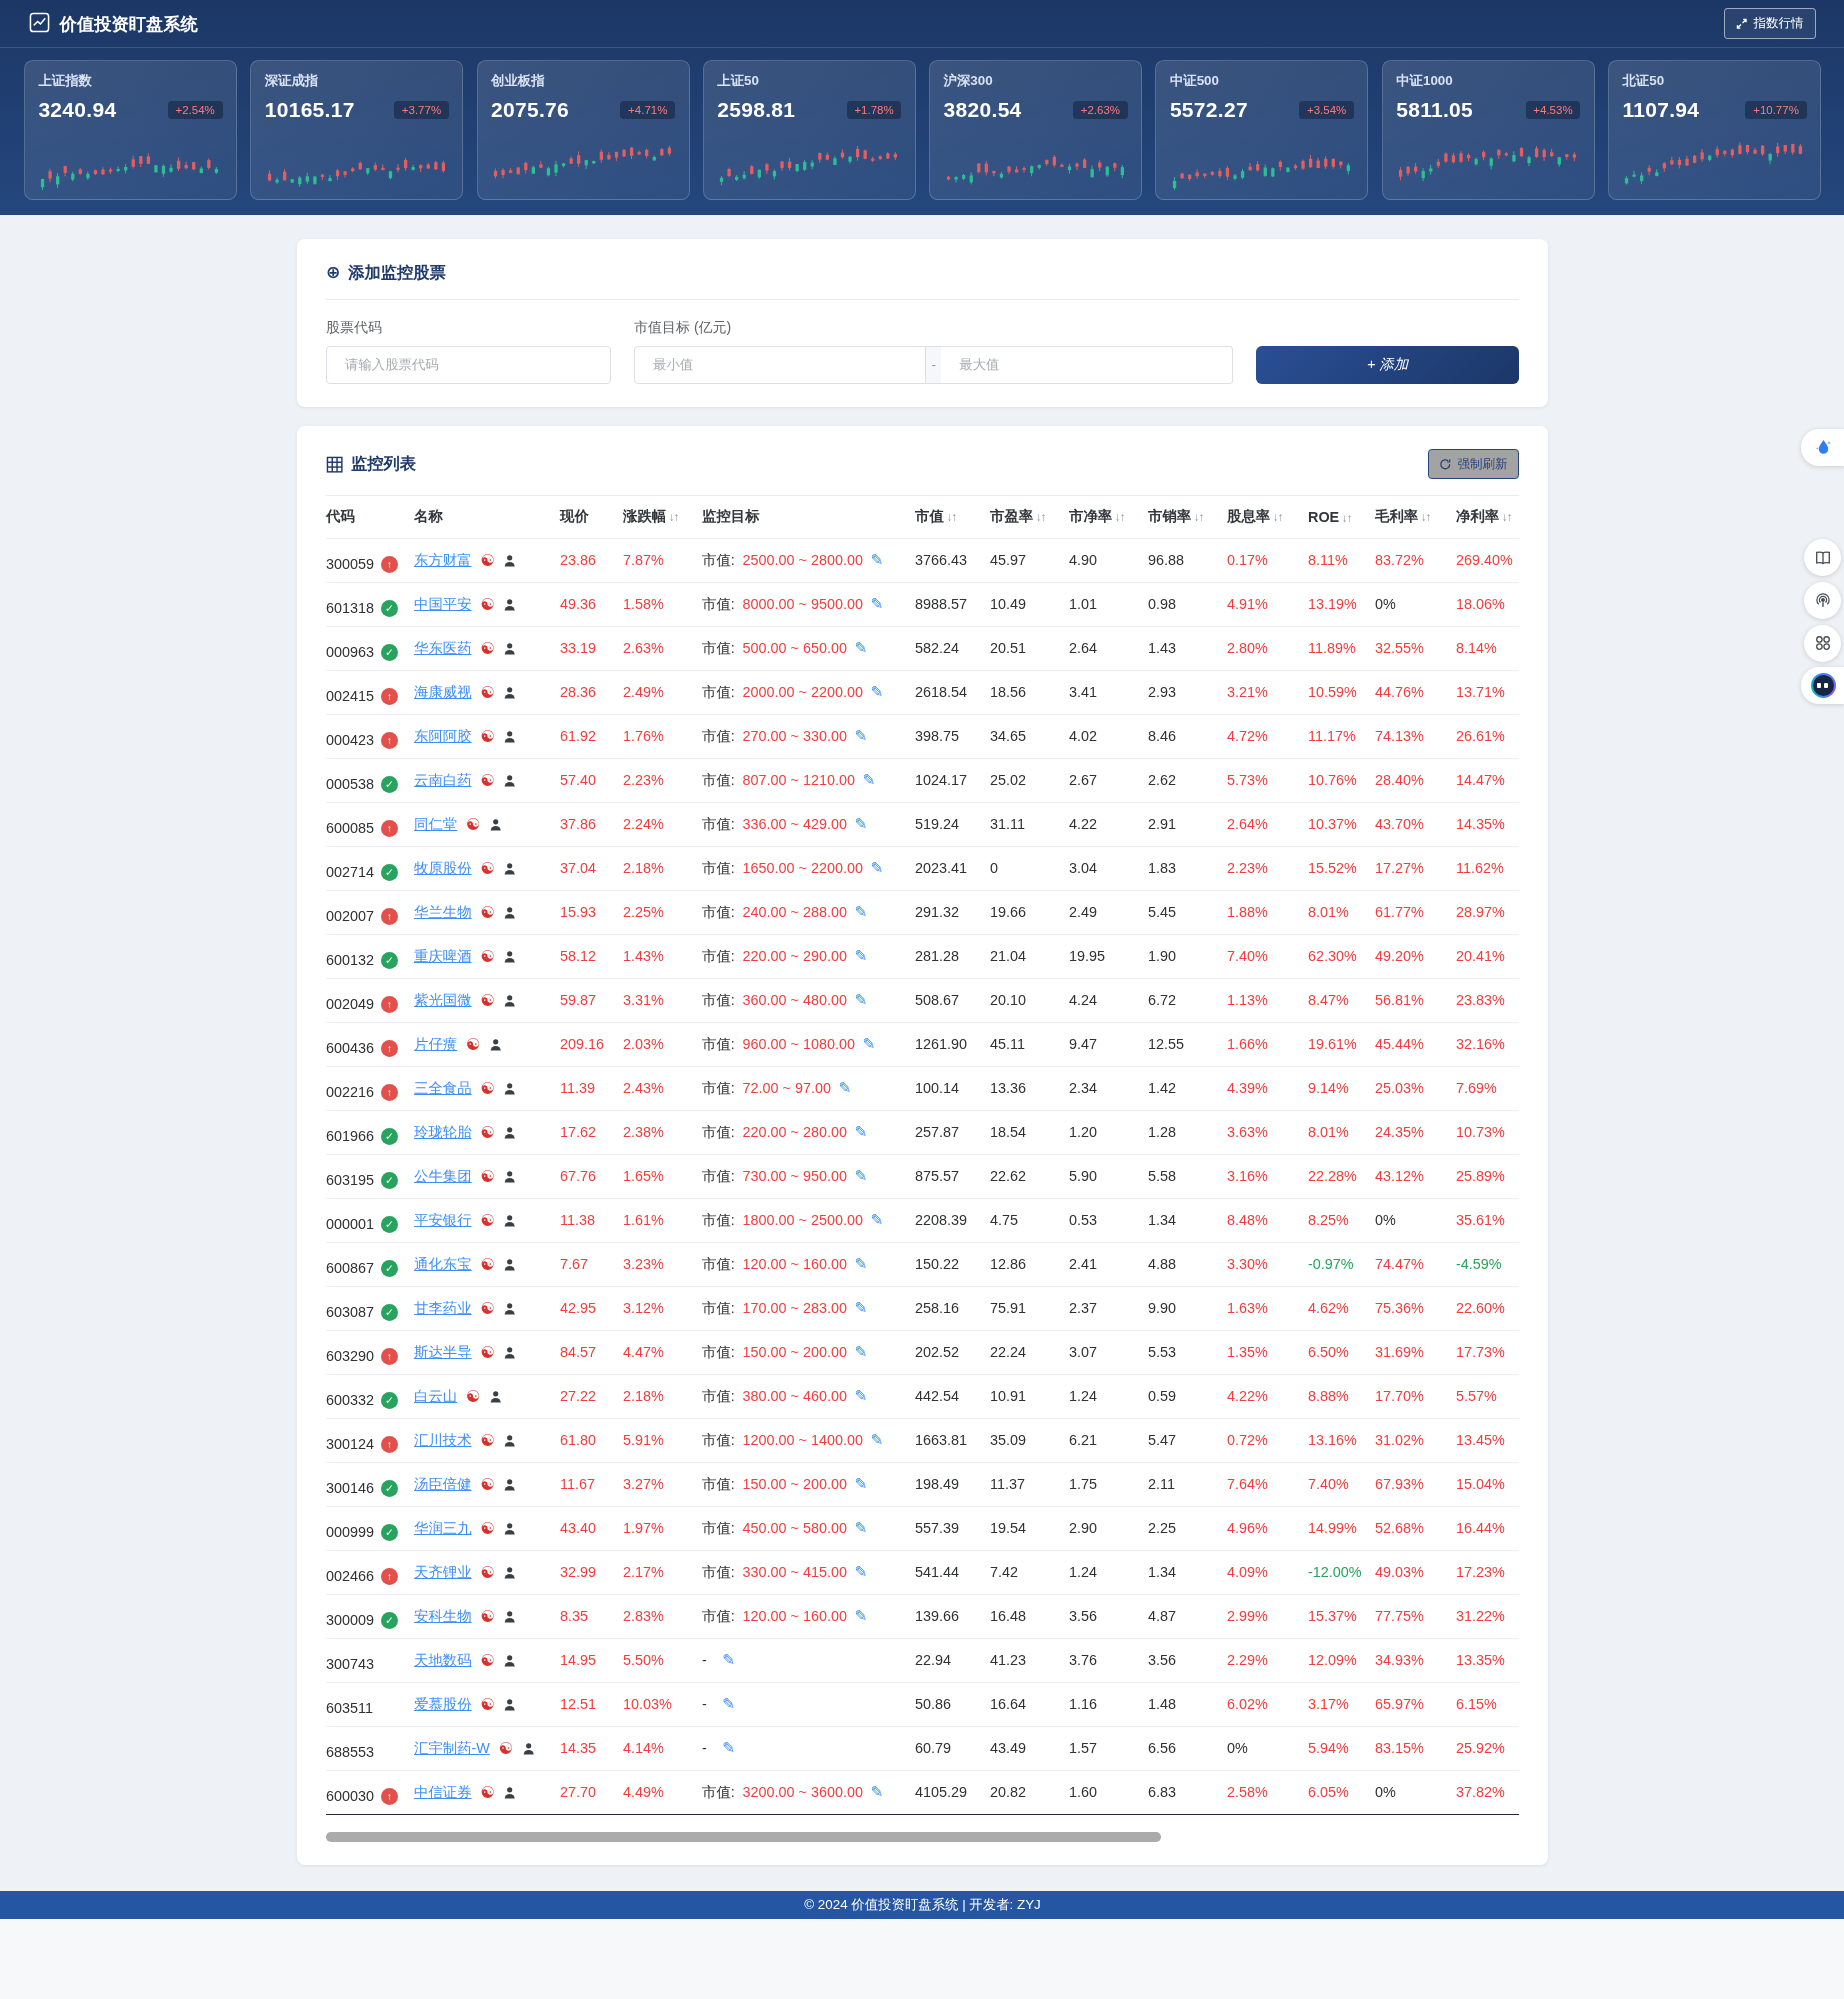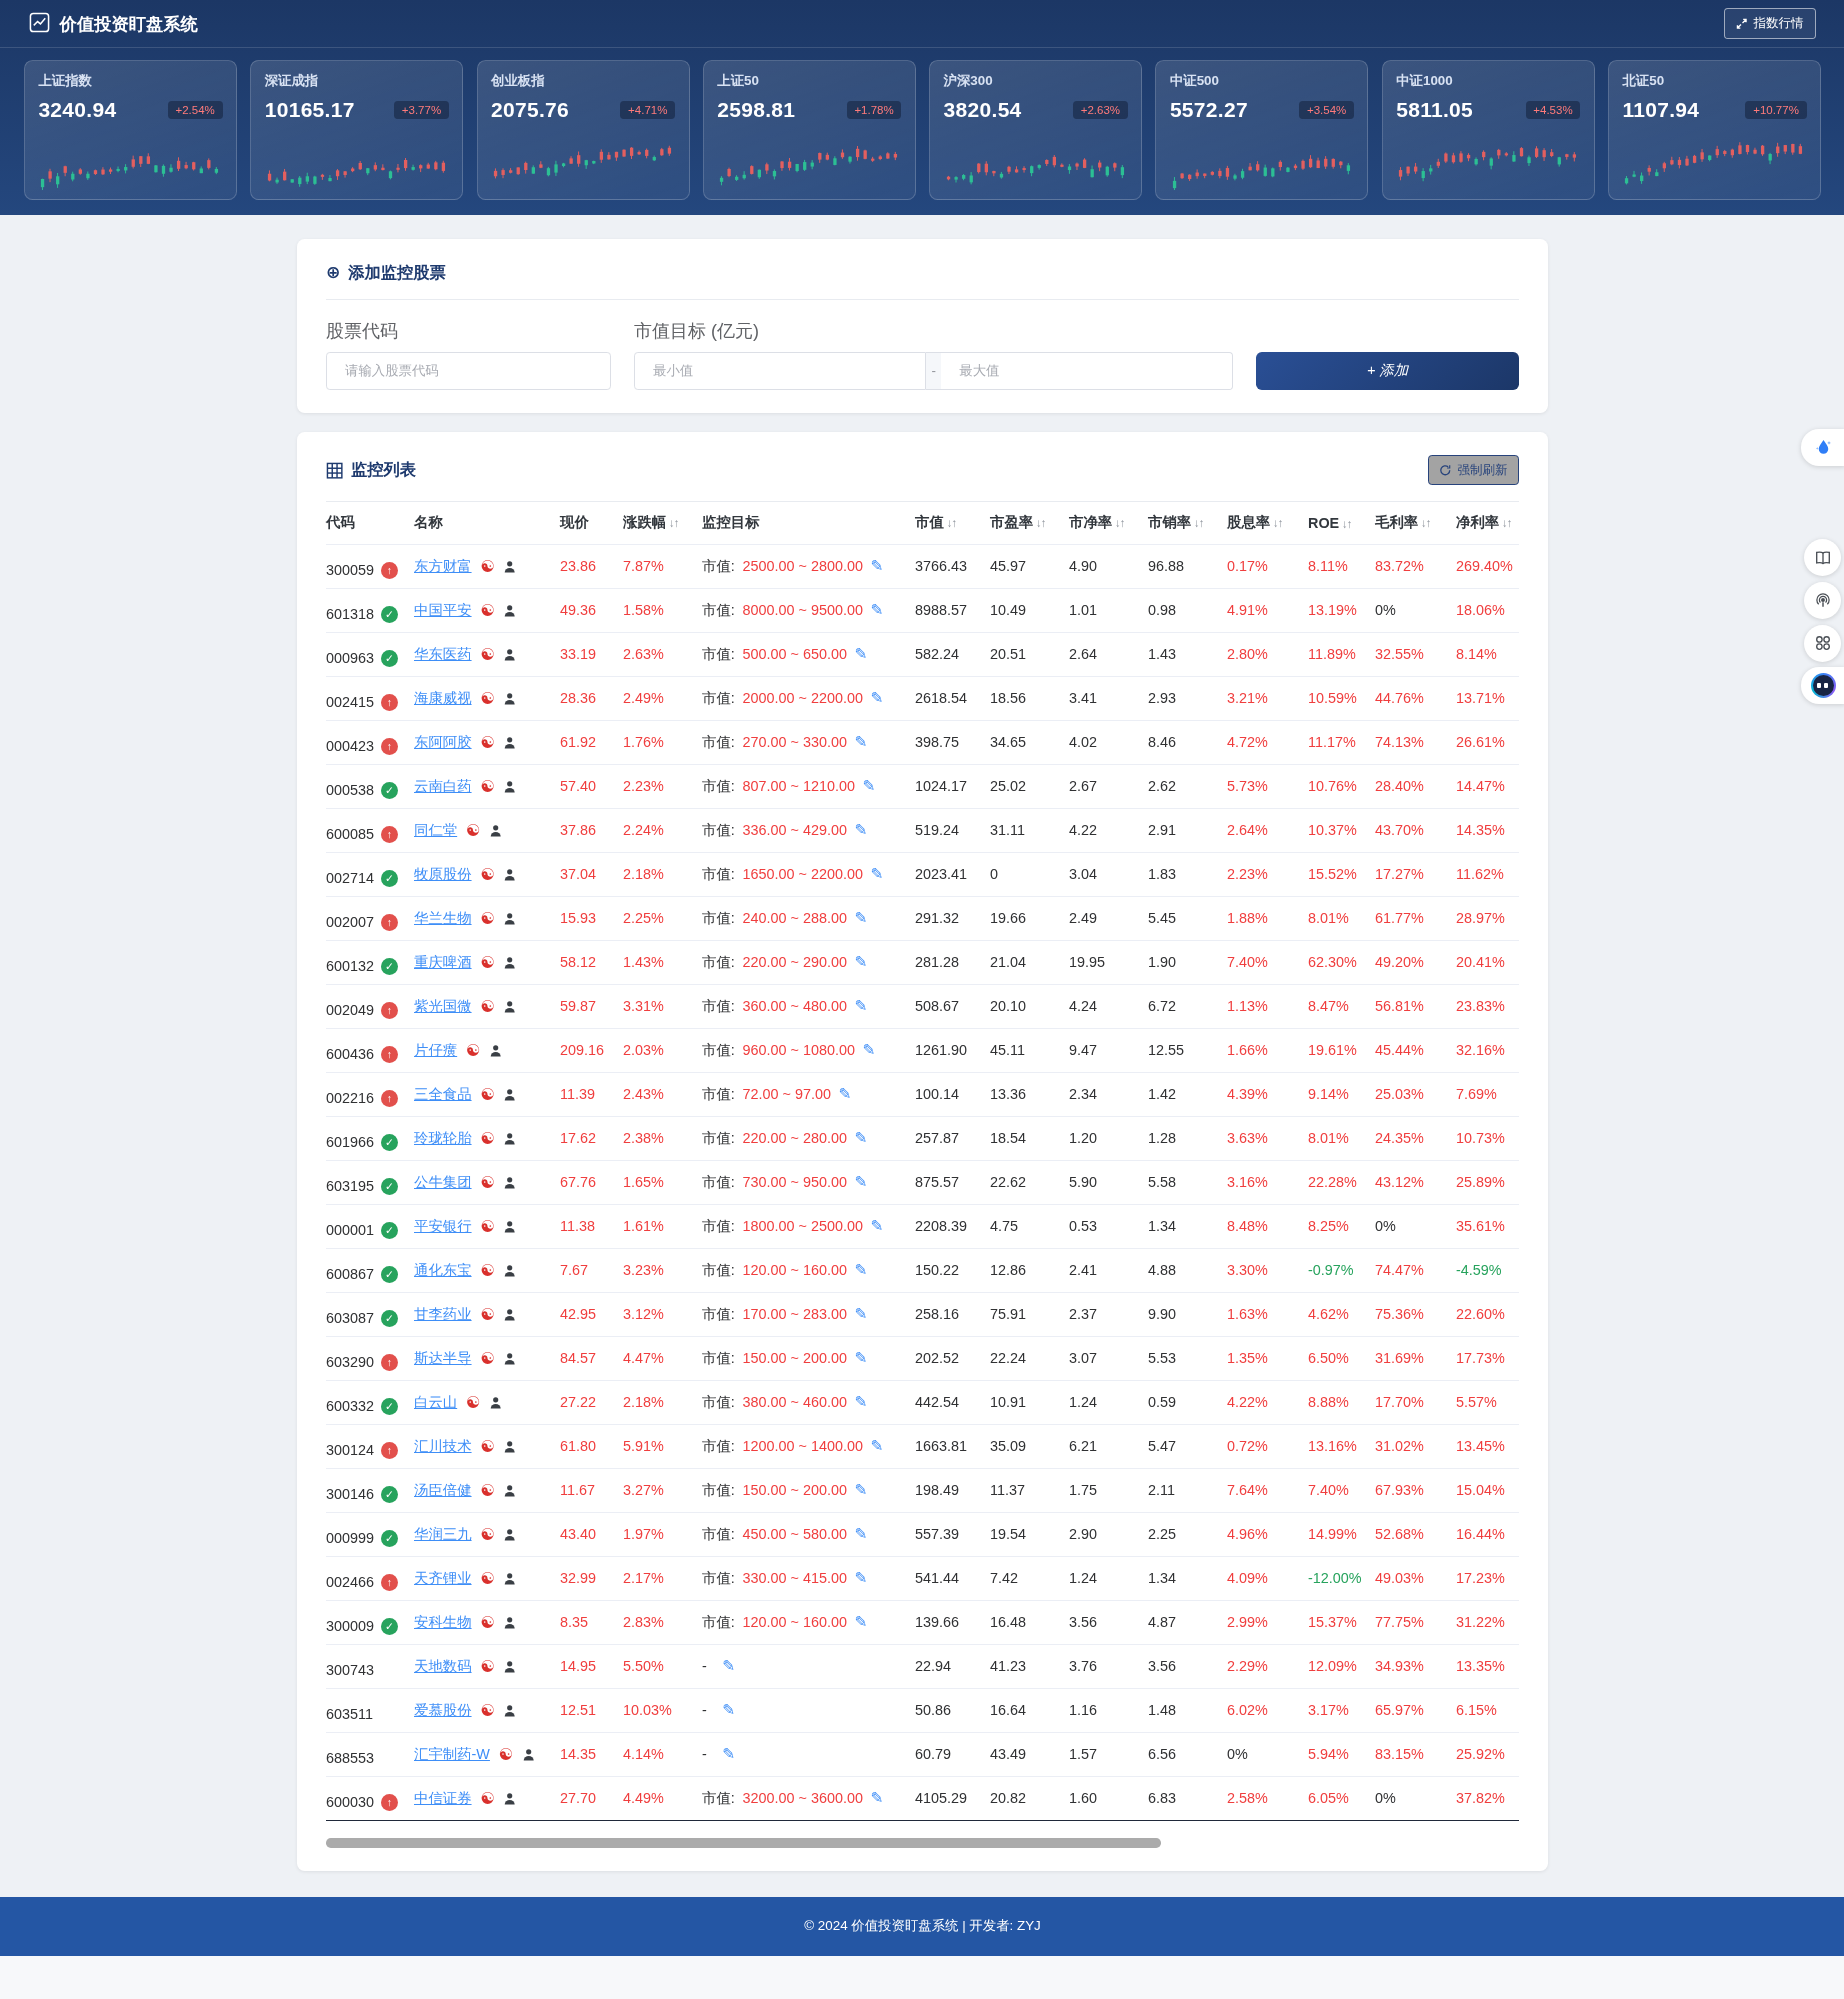--- a/index.html
+++ b/index.html
@@ -29,21 +29,21 @@
   main { background:#eef1f5; padding:24px 0 26px 0; }
   .card { width:1251px; margin:0 auto; background:#fff; border-radius:7.7px;
           box-shadow:0 1px 3.8px rgba(0,0,0,0.08); padding:23px 29px; }
   .card + .card { margin-top:19px; }
   .card-title { display:flex; align-items:center; gap:7.7px; color:#1e3a6e; font-size:16.3px; font-weight:700; }
   .card-head { display:flex; align-items:center; justify-content:space-between;
                padding-bottom:15.4px; border-bottom:1px solid #e8ebf0; }
   .icon-navy { color:#1e3a6e; font-size:17.3px; line-height:1; }
   
   .form-row { display:flex; align-items:flex-end; gap:23px; margin-top:19px; }
-  .field label { display:block; font-size:18px; color:#606266; margin-bottom:8.6px; }
+  .field label { display:block; font-size:14px; color:#606266; margin-bottom:8.6px; }
   .inp { height:38px; border:1px solid #dcdfe6; border-radius:3.8px; font-size:13.4px; padding:0 18px;
          color:#303133; outline:none; width:100%; background:#fff; }
   .inp::placeholder { color:#a8abb2; }
   .w-code { width:285px; }
   .range-group { display:flex; align-items:stretch; width:599px; }
   .range-group .inp { border-radius:3.8px 0 0 3.8px; }
   .range-group .inp:last-child { border-radius:0 3.8px 3.8px 0; border-left:none; }
   .range-sep { width:33px; background:#f5f7fa; border-top:1px solid #dcdfe6; border-bottom:1px solid #dcdfe6;
                display:flex; align-items:center; justify-content:center; color:#909399; font-size:13.4px; }
   .add-btn { width:285px; height:38px; border:none; border-radius:5.8px; cursor:pointer;
@@ -69,21 +69,21 @@
   .cell-target { display:flex; align-items:center; gap:7.7px; white-space:nowrap; }
   .t-prefix { color:#303133; }
   .t-range { color:#f03e3e; }
   .edit-ic { color:#3e8ef7; font-size:15.4px; cursor:pointer; }
   .metric.pos { color:#f03e3e; }
   .metric.neg { color:#27a35d; }
   .metric.zero { color:#303133; }
   .hscroll { margin-top:17.3px; height:9.6px; width:100%; }
   .hscroll .thumb { width:70%; height:9.6px; background:#ababab; border-radius:4.8px; cursor:pointer; }
   
-  footer { height:59px; background:#2456a4; color:#fff; font-size:13.4px;
+  footer { height:28px; background:#2456a4; color:#fff; font-size:13.4px;
            display:flex; align-items:center; justify-content:center; }
   
   .floaters { position:absolute; right:0; top:429px; width:46px; }
   .fl { background:#fff; box-shadow:0 1px 4.8px rgba(0,0,0,0.15); display:flex; align-items:center;
         justify-content:center; cursor:pointer; }
   .fl-pill { width:44px; height:37px; border-radius:18px 0 0 18px; margin-left:auto; }
   .fl-circle { width:37px; height:37px; border-radius:50%; margin:5.8px 3.8px 0 auto; }
   .fl-drop { margin-bottom:73px; }
   .robot-face { width:25px; height:25px; border-radius:50%; position:relative;
         background:linear-gradient(#182444,#182444) padding-box,

